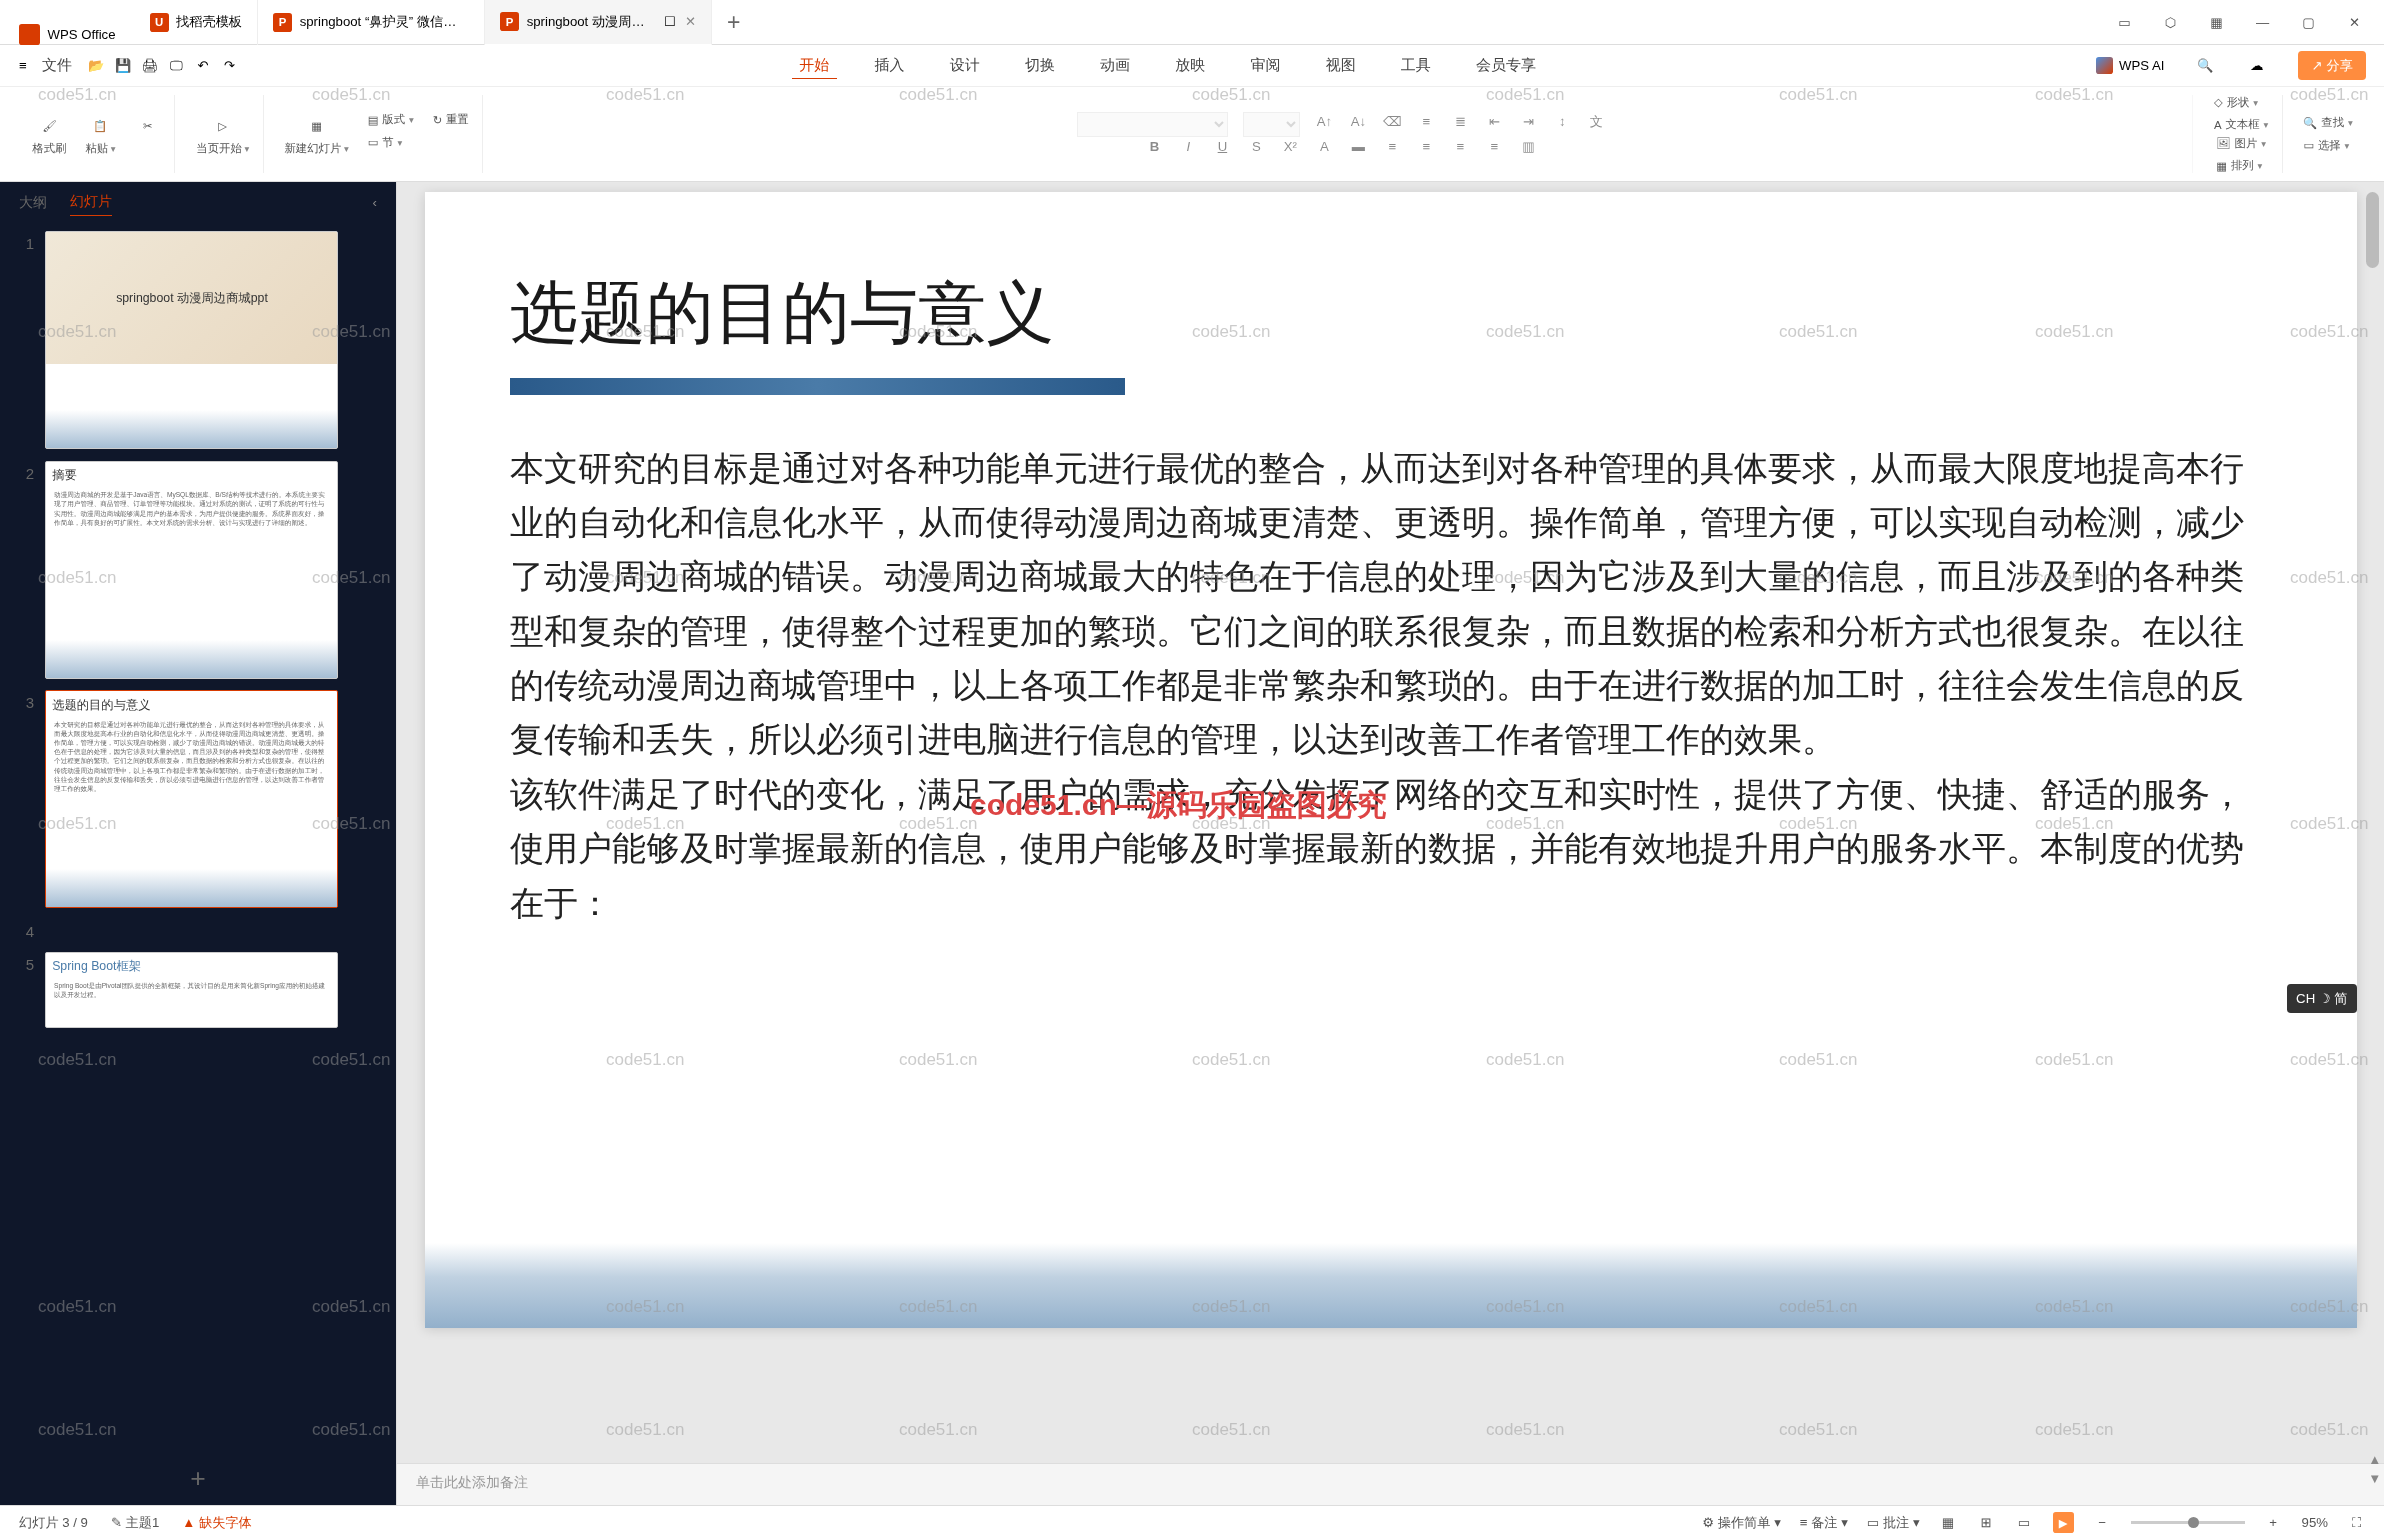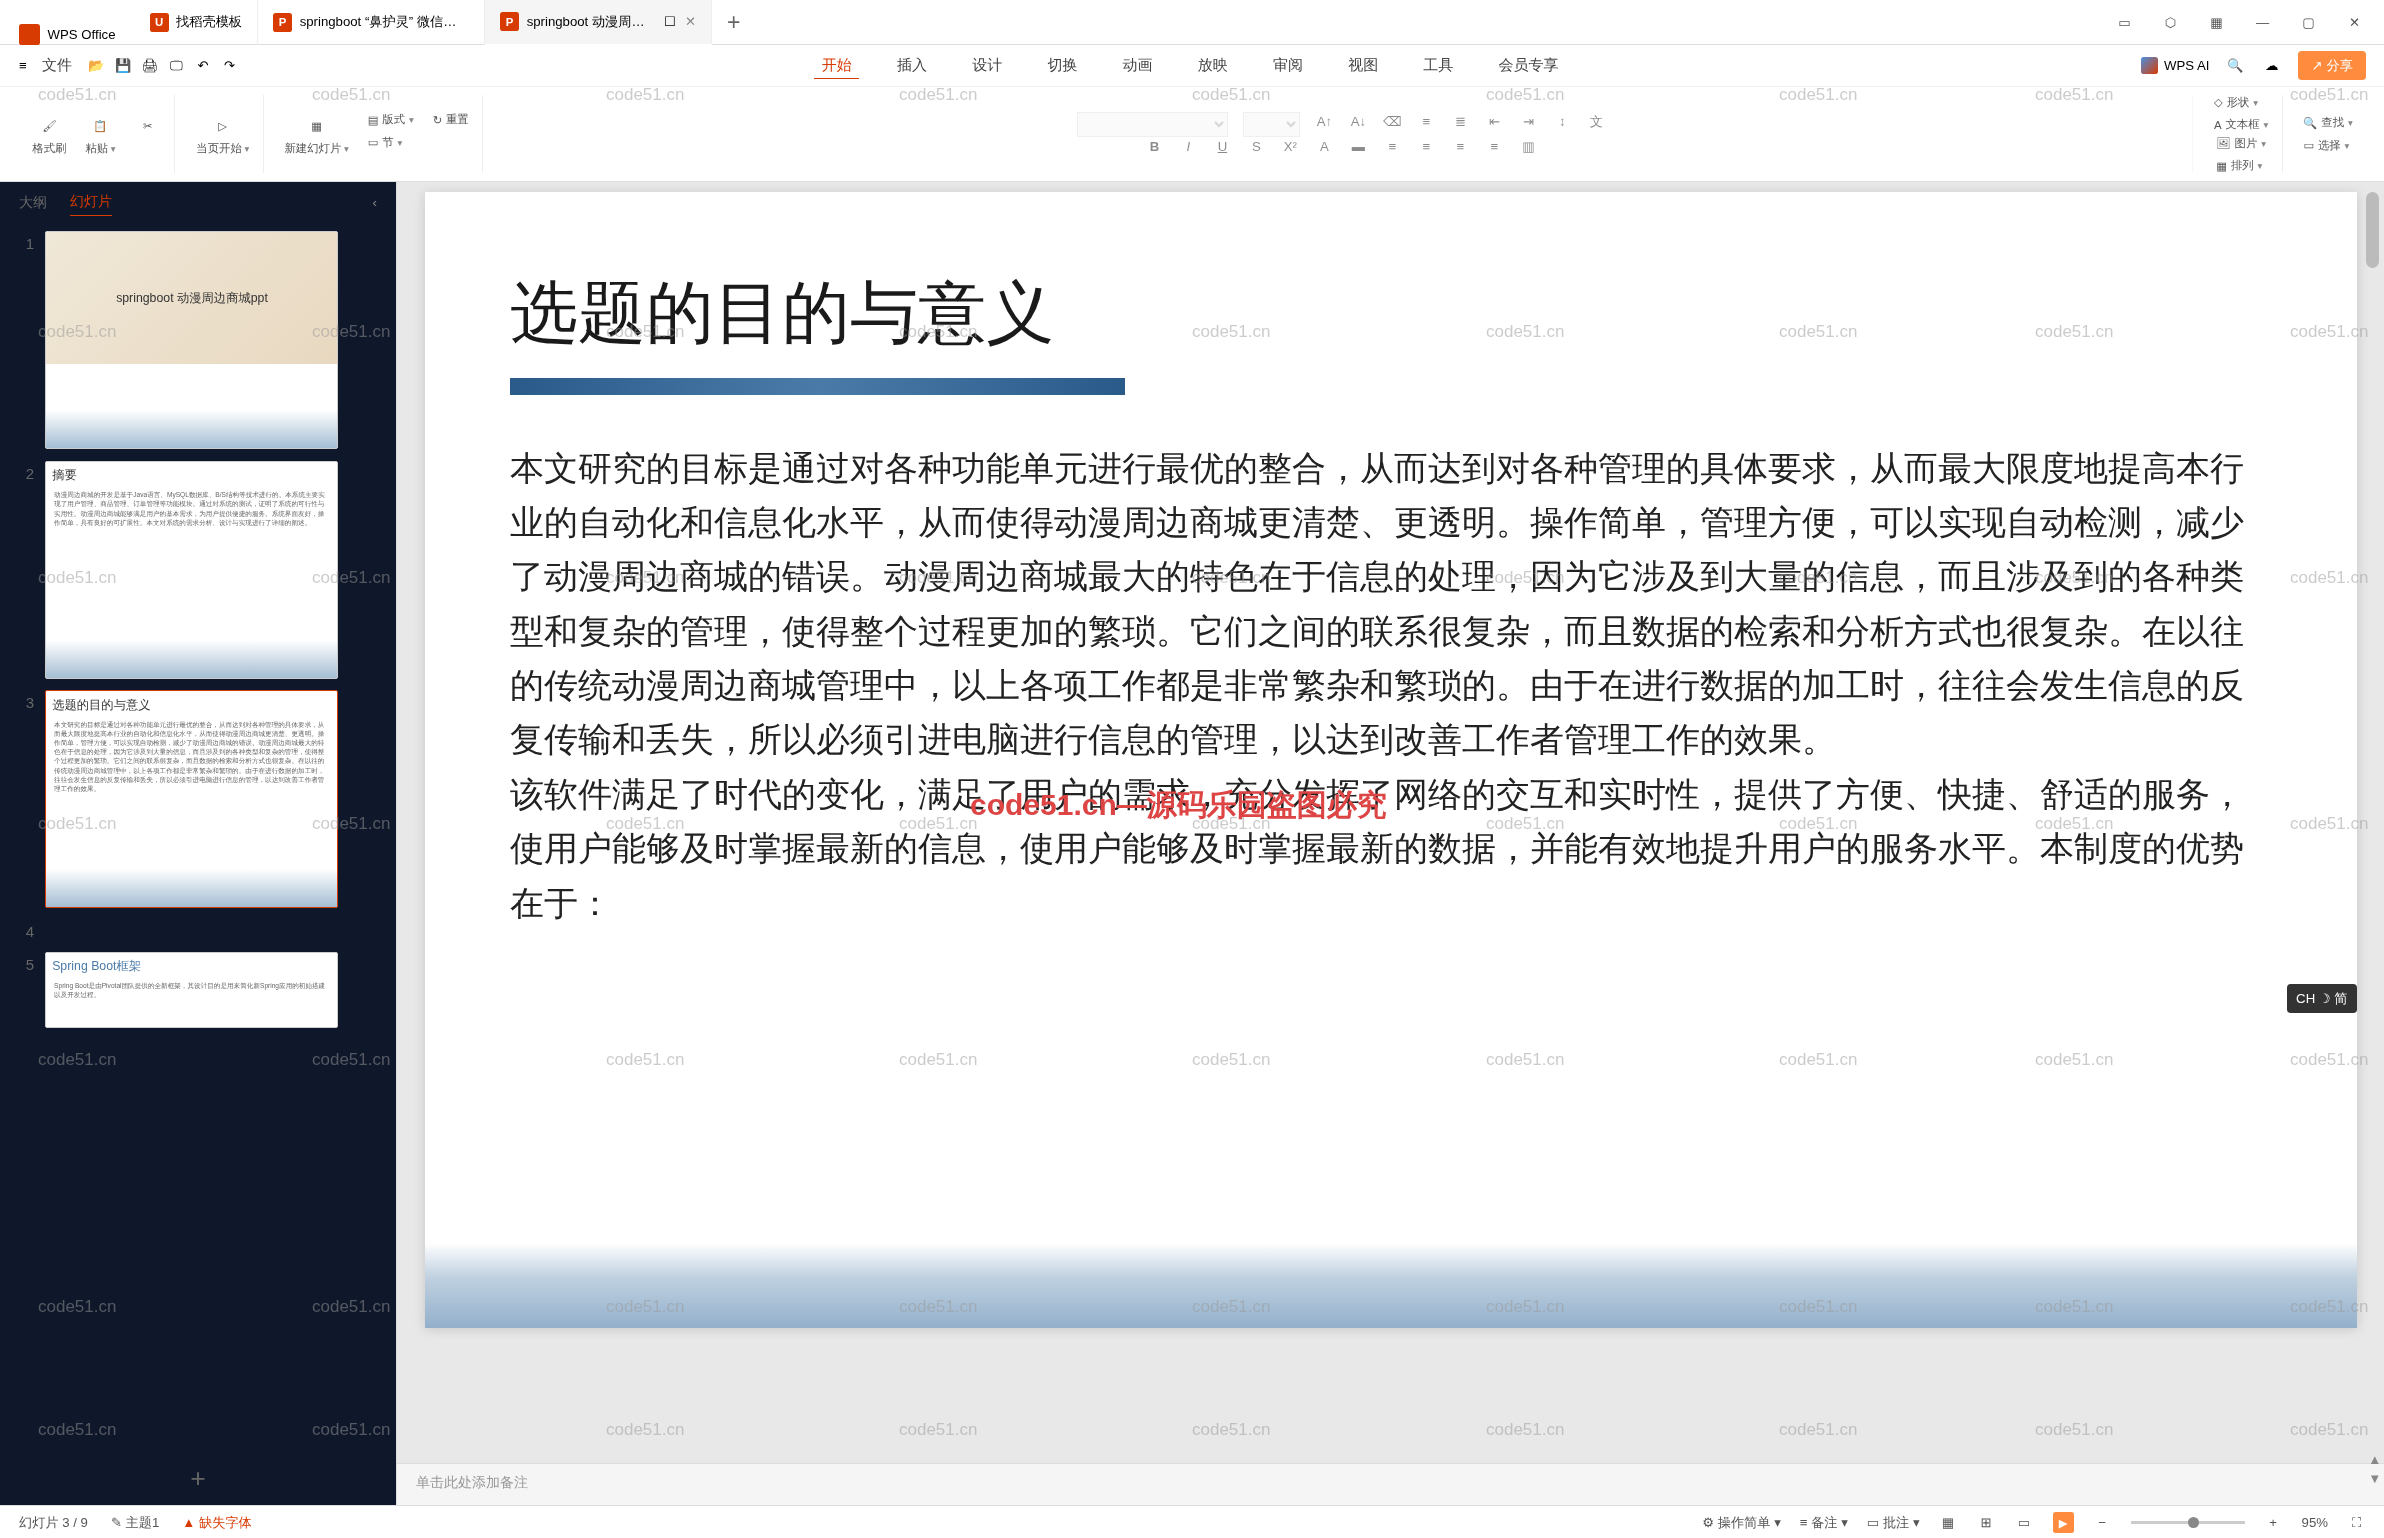--- a/index.html
+++ b/index.html
@@ -22,21 +22,21 @@
 .tab-close { font-size: 13.2px; color: #888; }
 .new-tab { padding: 0 15px; font-size: 23px; color: #666; display: flex; align-items: center; }
 .window-controls { display: flex; align-items: center; gap: 23px; padding: 0 19px; }
 .win-btn { width: 23px; height: 23px; display: flex; align-items: center; justify-content: center; color: #555; }
 
 
 .menubar { height: 42px; background: #fff; display: flex; align-items: center; padding: 0 19px; gap: 23px; border-bottom: 0.9px solid #eee; }
 .file-menu { display: flex; align-items: center; gap: 7.6px; }
 .menu-item { padding: 3.8px 7.6px; font-size: 15px; color: #444; }
 .menu-item.active { color: #d83b01; border-bottom: 1.9px solid #d83b01; }
-.menubar-right { margin-left: auto; display: flex; align-items: center; gap: 17px; }
+.menubar-right { margin-left: auto; display: flex; align-items: center; gap: 32px; }
 .wps-ai { display: flex; align-items: center; gap: 5.7px; font-size: 13.2px; }
 .wps-ai-icon { width: 17px; height: 17px; background: linear-gradient(135deg, #4a90e2, #d83b01); border-radius: 2.8px; }
 .share-btn { background: #ff8c3e; color: #fff; padding: 5.7px 13.2px; border-radius: 3.8px; display: flex; align-items: center; gap: 3.8px; font-size: 13.2px; }
 
 
 .ribbon { height: 95px; background: #fff; display: flex; padding: 7.6px 19px; border-bottom: 0.9px solid #ddd; gap: 7.6px; }
 .ribbon-group { display: flex; flex-direction: column; align-items: center; justify-content: center; padding: 0 7.6px; border-right: 0.9px solid #eee; }
 .ribbon-btn { display: flex; flex-direction: column; align-items: center; gap: 1.9px; font-size: 11.4px; color: #555; padding: 1.9px 5.7px; }
 .ribbon-icon { width: 26.5px; height: 26.5px; display: flex; align-items: center; justify-content: center; }
 .ribbon-row { display: flex; gap: 7.6px; }

